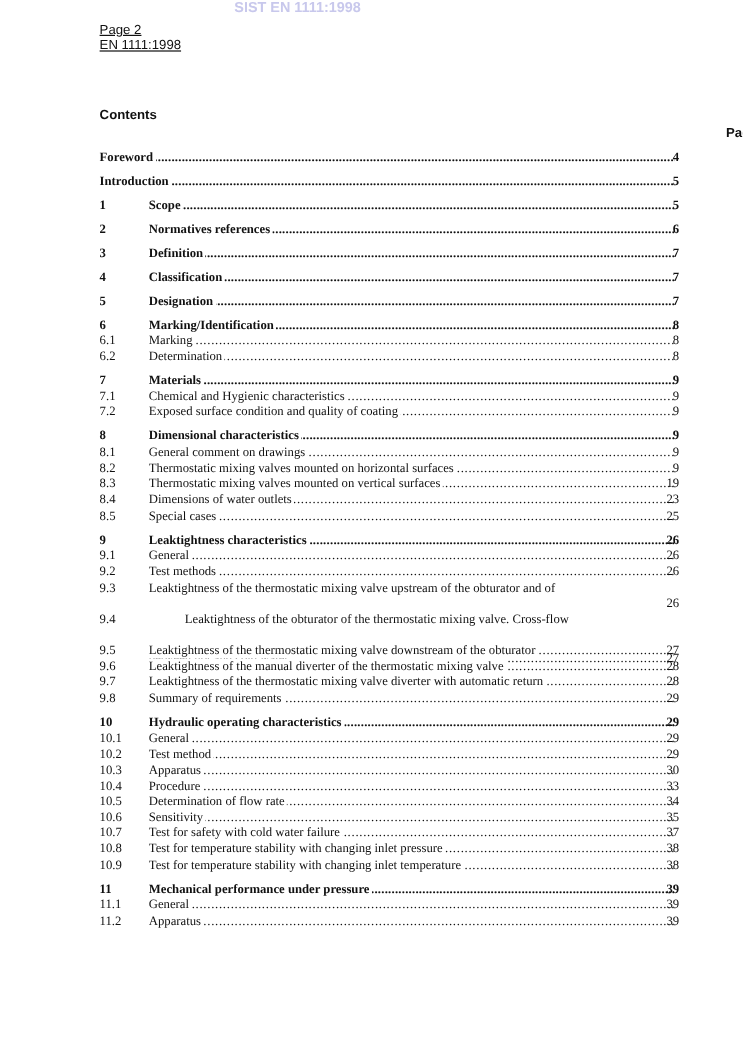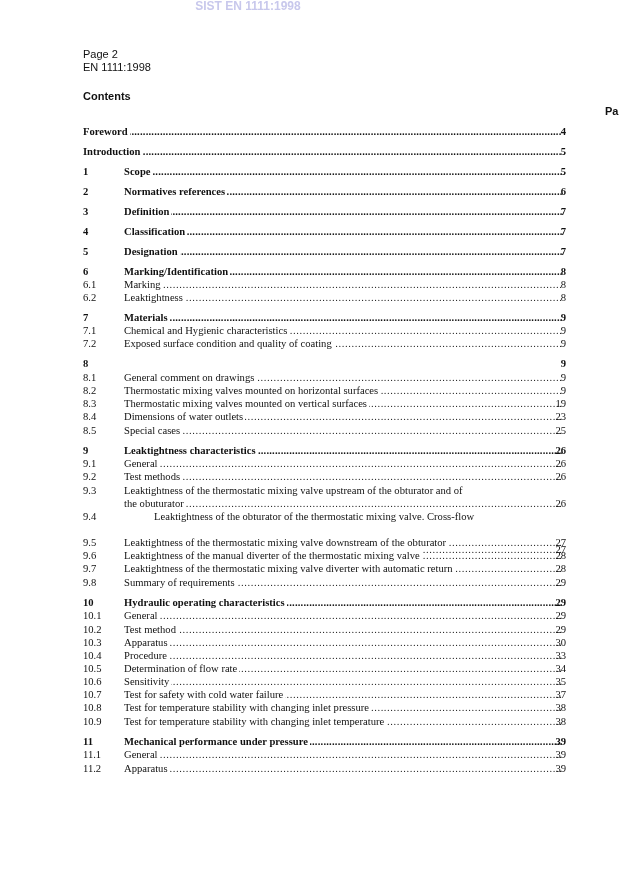--- a/index.html
+++ b/index.html
@@ -1,20 +1,20 @@
 <!DOCTYPE html>
 <html><head>
 <meta charset="utf-8">
 <style>
   html, body { margin:0; padding:0; background:#ffffff; }
   body { width:619px; height:876px; position:relative; overflow:hidden;
          font-family:"Liberation Sans", sans-serif; color:#111; }
   .watermark { position:absolute; top:0; left:0; width:496px; text-align:center;
                font-weight:bold; font-size:12px; color:#c8c8ec; line-height:12px; }
-  .hdr { position:absolute; left:83px; top:48px; font-size:11px; line-height:13px; }
+  .hdr { position:absolute; left:83px; top:19px; font-size:11px; line-height:13px;text-decoration:underline; }
   .contents-title { position:absolute; left:83px; top:90px; font-size:11px; font-weight:bold; }
   .page-label { position:absolute; left:561px; top:105px; font-size:11px; font-weight:bold;padding-left:44px; }
   .toc { position:absolute; left:0; top:0; width:619px; }
   .row { position:absolute; left:0; width:619px; height:13px; font-size:10.6px; line-height:13px;font-family:Liberation Serif, serif; }
   .row.bold { font-weight:bold; }
   .num { position:absolute; left:83px; }
   .entry { position:absolute; left:124px; right:57px; white-space:nowrap; overflow:hidden; }
   .entry.full { left:83px; }
   .entry .t { background:#fff; padding-right:2px; position:relative; z-index:1; }
   .entry::after { content:"........................................................................................................................................................................................................................................................"; position:absolute; left:0; right:0; bottom:0; letter-spacing:0.6px; overflow:hidden; white-space:nowrap; }
@@ -75,40 +75,41 @@
       <span class="entry"><span class="t">Marking/Identification</span></span>
       <span class="pg">8</span>
     </div>
     <div class="row" style="top: 278px;">
       <span class="num">6.1</span>
       <span class="entry"><span class="t">Marking</span></span>
       <span class="pg">8</span>
     </div>
     <div class="row" style="top: 291px;">
       <span class="num">6.2</span>
-      <span class="entry"><span class="t">Leaktightness</span></span>
+      <span class="entry"><span class="t">Determination</span></span>
       <span class="pg">8</span>
     </div>
     <div class="row bold" style="top: 311px;">
       <span class="num">7</span>
       <span class="entry"><span class="t">Materials</span></span>
       <span class="pg">9</span>
     </div>
     <div class="row" style="top: 324px;">
       <span class="num">7.1</span>
       <span class="entry"><span class="t">Chemical and Hygienic characteristics</span></span>
       <span class="pg">9</span>
     </div>
     <div class="row" style="top: 337px;">
       <span class="num">7.2</span>
       <span class="entry"><span class="t">Exposed surface condition and quality of coating</span></span>
       <span class="pg">9</span>
     </div>
     <div class="row bold" style="top: 357px;">
       <span class="num">8</span>
+      <span class="entry"><span class="t">Dimensional characteristics</span></span>
       <span class="pg">9</span>
     </div>
     <div class="row" style="top: 371px;">
       <span class="num">8.1</span>
       <span class="entry"><span class="t">General comment on drawings</span></span>
       <span class="pg">9</span>
     </div>
     <div class="row" style="top: 384px;">
       <span class="num">8.2</span>
       <span class="entry"><span class="t">Thermostatic mixing valves mounted on horizontal surfaces</span></span>
@@ -142,21 +143,20 @@
     <div class="row" style="top: 470px;">
       <span class="num">9.2</span>
       <span class="entry"><span class="t">Test methods</span></span>
       <span class="pg">26</span>
     </div>
     <div class="row" style="top: 484px;">
       <span class="num">9.3</span>
       <span class="cont" style="left: 124px;">Leaktightness of the thermostatic mixing valve upstream of the obturator and of</span>
     </div>
     <div class="row" style="top: 497px;">
-      <span class="entry"><span class="t">the obuturator</span></span>
       <span class="pg">26</span>
     </div>
     <div class="row" style="top: 510px;">
       <span class="num">9.4</span>
       <span class="cont" style="left: 124px; margin-left: 30px;">Leaktightness of the obturator of the thermostatic mixing valve. Cross-flow</span>
     </div>
     <div class="row" style="top: 523px; margin-top: 20px;">
       <span class="entry"><span class="t">between hot and cold water</span></span>
       <span class="pg">27</span>
     </div>

